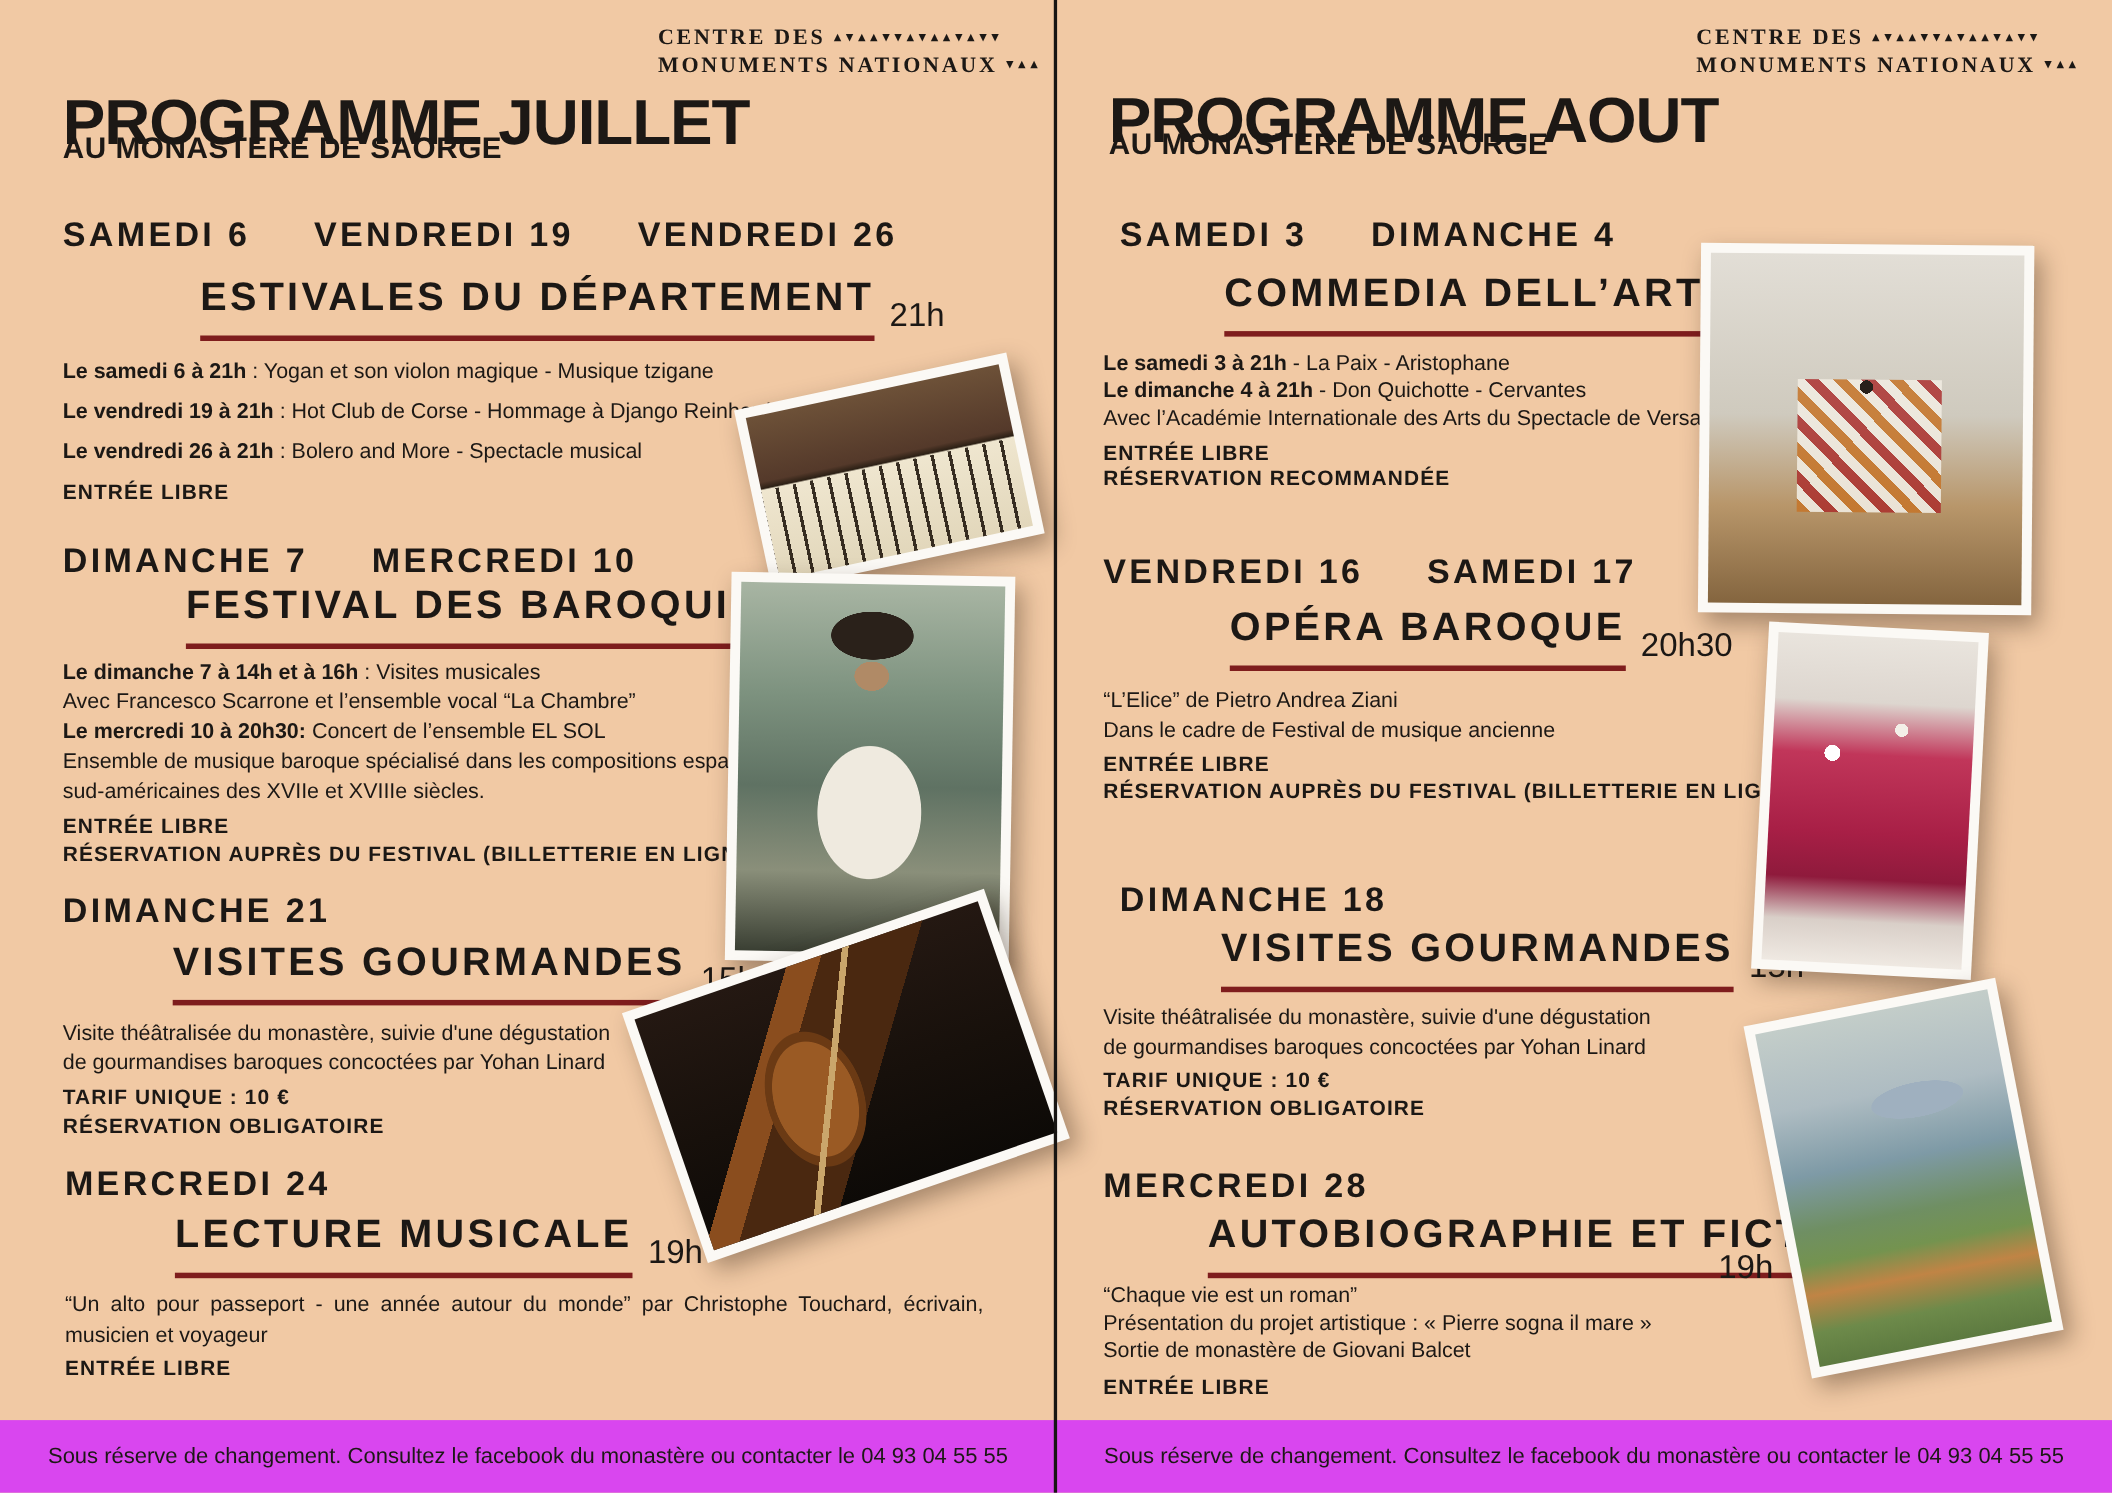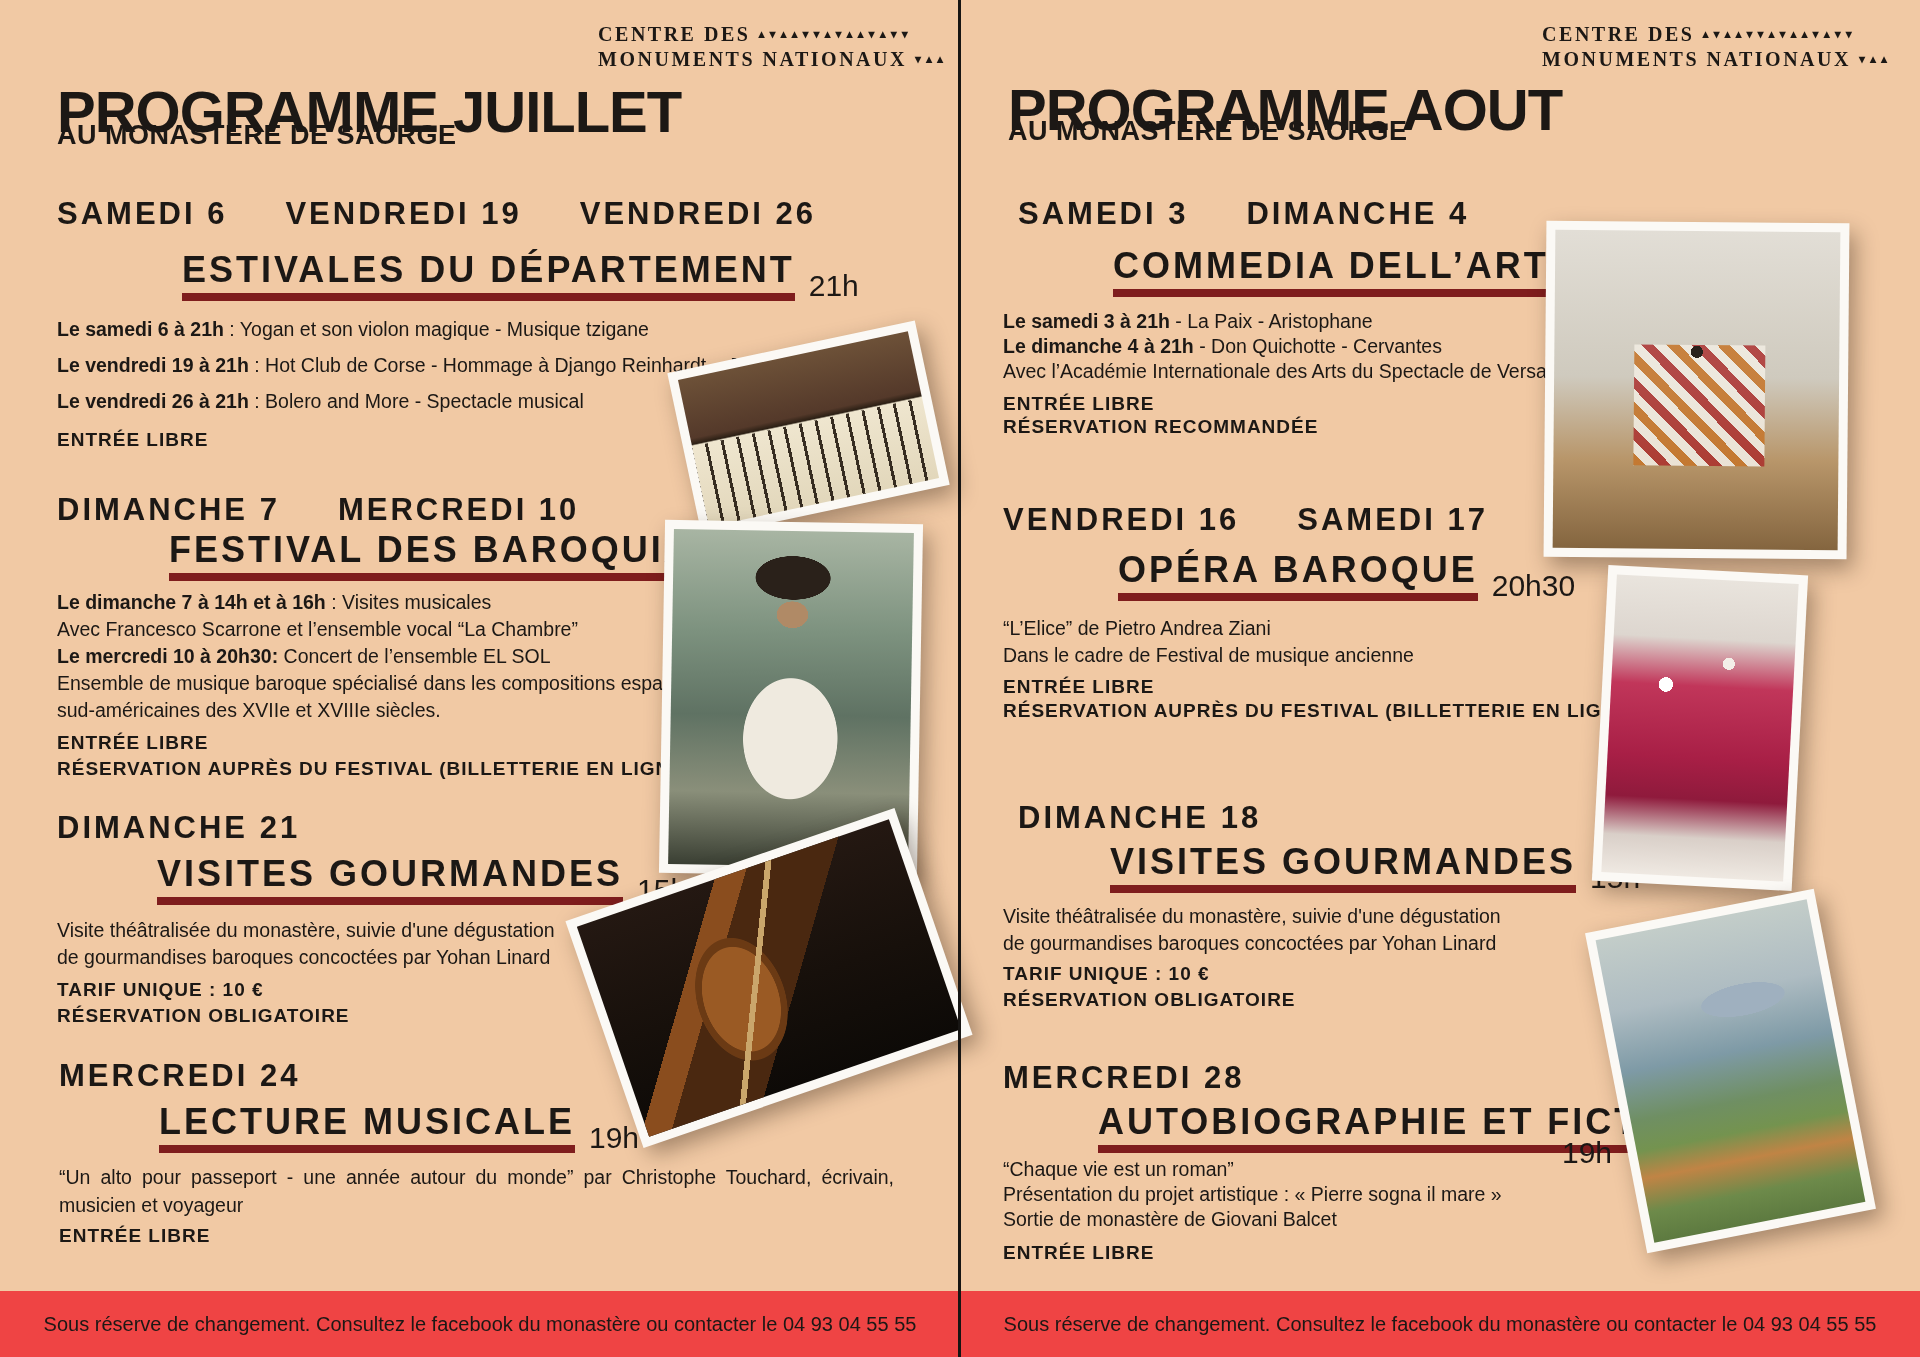--- a/index.html
+++ b/index.html
@@ -16,21 +16,21 @@
   .page-subtitle{position:absolute;font-size:27px;font-weight:700;letter-spacing:.5px;white-space:nowrap;}
 
   .logo{position:absolute;top:22px;text-align:left;line-height:1.25;white-space:nowrap;}
   .logo .lg-line{font-size:20px;font-weight:700;letter-spacing:2.5px;font-family:Liberation Serif, serif;}
   .logo .lg-deco{font-size:12px;letter-spacing:5px;vertical-align:3px;margin-left:8px;}
 
   .sec{position:absolute;width:880px;}
   .dates{display:flex;gap:58px;font-size:31px;font-weight:700;letter-spacing:3px;white-space:nowrap;}
   .trow{white-space:nowrap;}
   .etitle{display:inline-block;margin:0;font-size:36px;font-weight:700;letter-spacing:3px;
-          border-bottom:8px solid #7f1d1d;padding-bottom:3px;line-height:1.12;white-space:nowrap;}
+          border-bottom:5px solid #7f1d1d;padding-bottom:15px;line-height:1.12;white-space:nowrap;}
   .time{display:inline-block;font-size:30px;font-weight:400;margin-left:14px;transform:translateY(14px);}
   .time-below{position:absolute;left:545px;top:76px;transform:none;}
   .lines p{margin:0;font-size:19.5px;line-height:27px;}
   .lines.lh36 p{line-height:36px;}
   .lines b{font-weight:700;}
   .para{margin:0;font-size:19.5px;line-height:28px;width:835px;text-align:justify;}
   .notes p{margin:0;font-size:19px;font-weight:700;letter-spacing:1px;line-height:26px;white-space:nowrap;}
 
   .photo{position:absolute;background:#fbf9f5;padding:9px;box-shadow:6px 10px 22px rgba(40,24,10,.38);z-index:3;}
   .photo .img{display:block;}
@@ -55,21 +55,21 @@
     linear-gradient(180deg,#e2ded6 0%,#cfcabe 46%,#b8966a 72%,#84653f 100%);
     background-size:100% 100%,46% 38%,100% 100%;background-position:0 0,52% 58%,0 0;background-repeat:no-repeat;}
   .ph-smoothie .img{background-image:
     radial-gradient(circle 12px at 30% 36%, #ffffff 0 60%, transparent 61%),
     radial-gradient(circle 10px at 64% 28%, #f3efe8 0 60%, transparent 61%),
     linear-gradient(180deg,#e9e4dd 0%,#ddd6cf 20%,#c1365a 36%,#a81f46 60%,#8f1a3c 74%,#d9cfc8 87%,#efe9e2 100%);}
   .ph-painting .img{background-image:
     radial-gradient(ellipse 70px 26px at 62% 28%, #9fb0bf 0 60%, transparent 61%),
     linear-gradient(180deg,#c3cdc9 0%,#aebcc2 24%,#7e9aa6 44%,#6f8f63 60%,#74934f 70%,#c08445 79%,#6d8a4a 90%,#5d7a40 100%);}
 
-  .page-footer{position:absolute;left:0;right:0;bottom:0;height:66px;background:#ef4444;
+  .page-footer{position:absolute;left:0;right:0;bottom:0;height:66px;background:#d946ef;
     display:flex;align-items:center;justify-content:center;font-size:20px;z-index:5;}
 </style>
 </head>
 <body>
 
 <div class="flyer">
 
   <div class="page left">
     <h1 class="page-title" style="left:57px;top:44px">PROGRAMME JUILLET</h1>
     <div class="page-subtitle" style="left:57px;top:120px">AU MONASTERE DE SAORGE</div>

